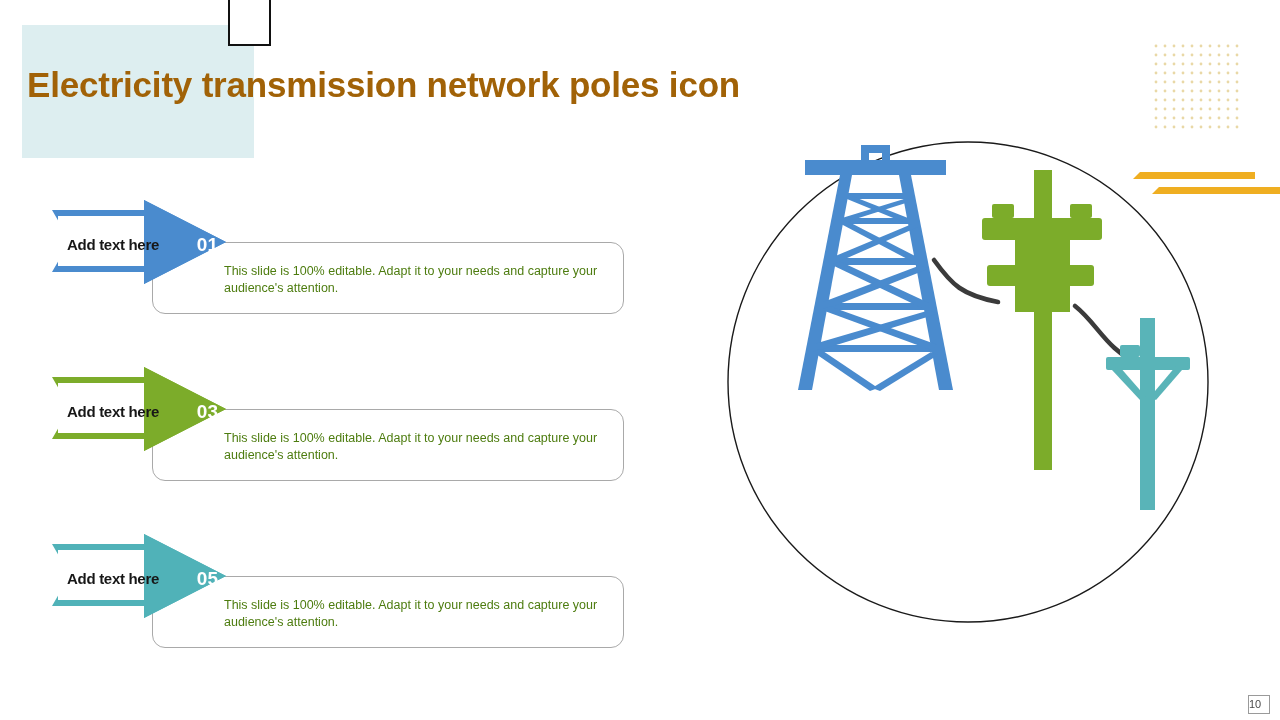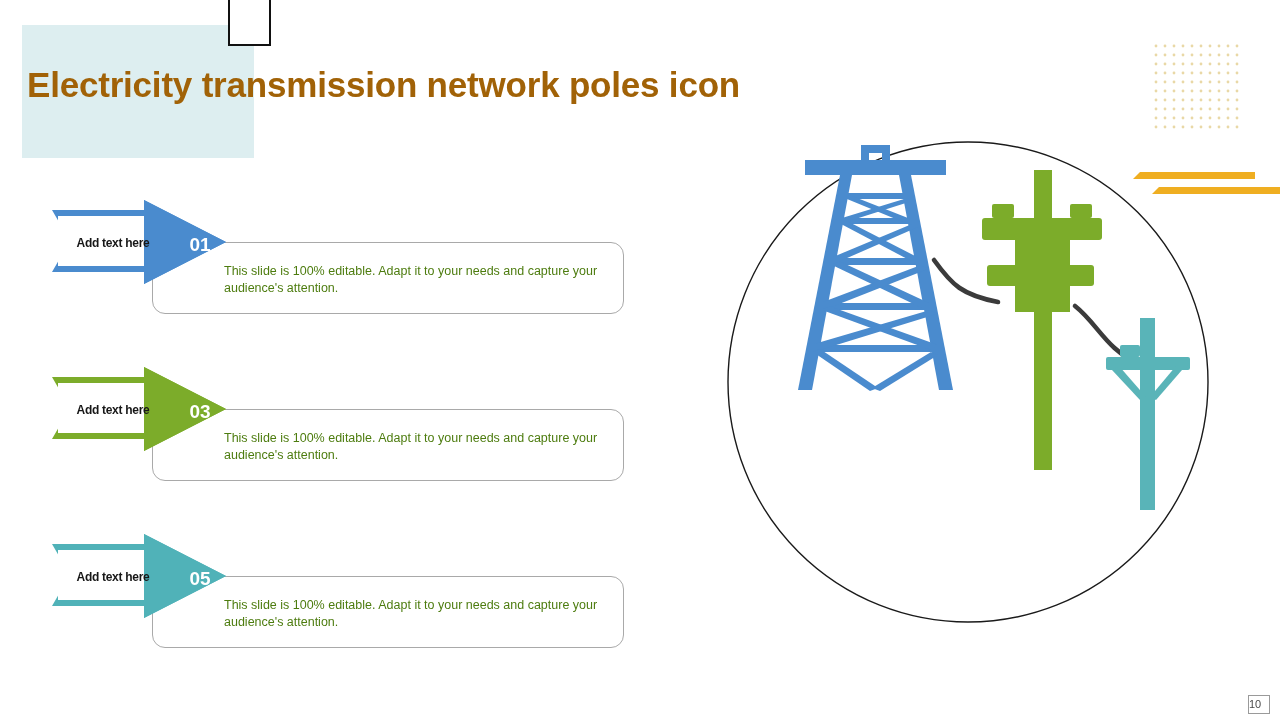--- a/index.html
+++ b/index.html
@@ -88,32 +88,32 @@
     height: 105px;
     overflow: visible;
   }
 
   .arrow-label {
     position: absolute;
     left: 53px;
     top: 40px;
     width: 120px;
     text-align: center;
-    font-size: 12px;
+    font-size: 15px;
     font-weight: bold;
     color: #171717;
     letter-spacing: -0.3px;
     font-family: "Liberation Sans", sans-serif;
   }
   .arrow-num {
     position: absolute;
     left: 182px;
     top: 38px;
     width: 36px;
-    text-align: center;
+    text-align: right;
     font-size: 19px;
     font-weight: bold;
     color: #ffffff;
     font-family: "Liberation Sans", sans-serif;
   }
 
   
   #illustration {
     position: absolute;
     left: 700px;

